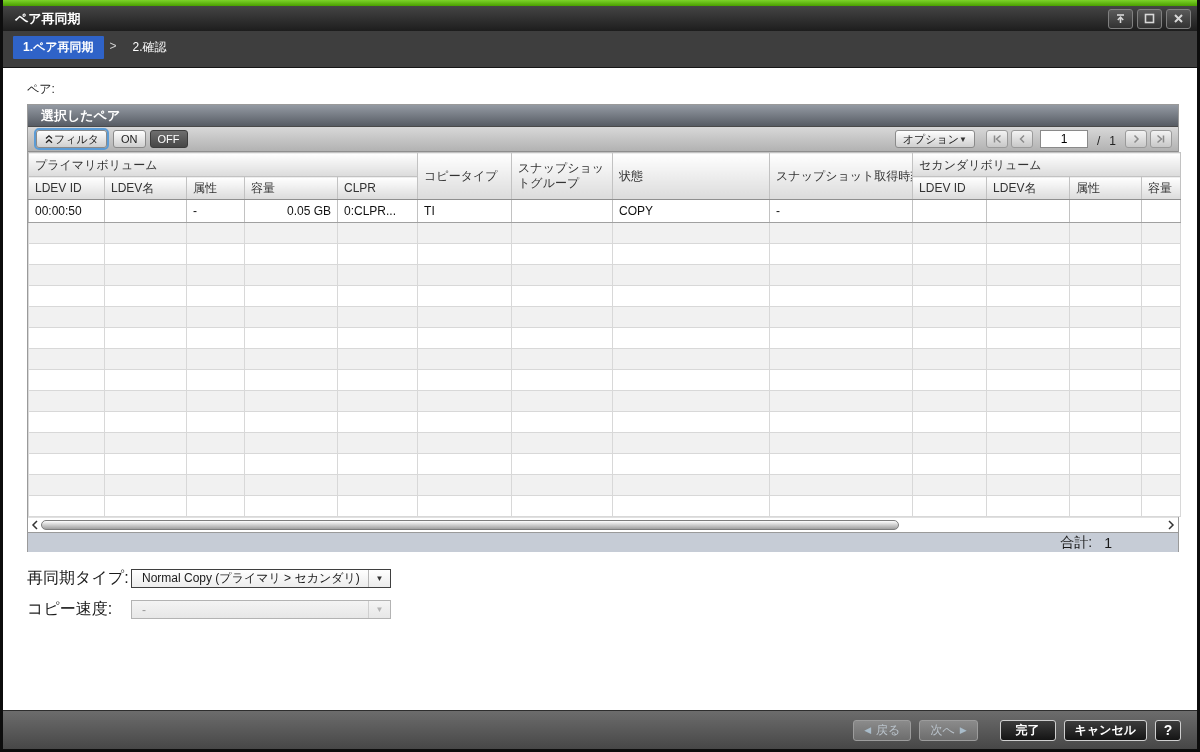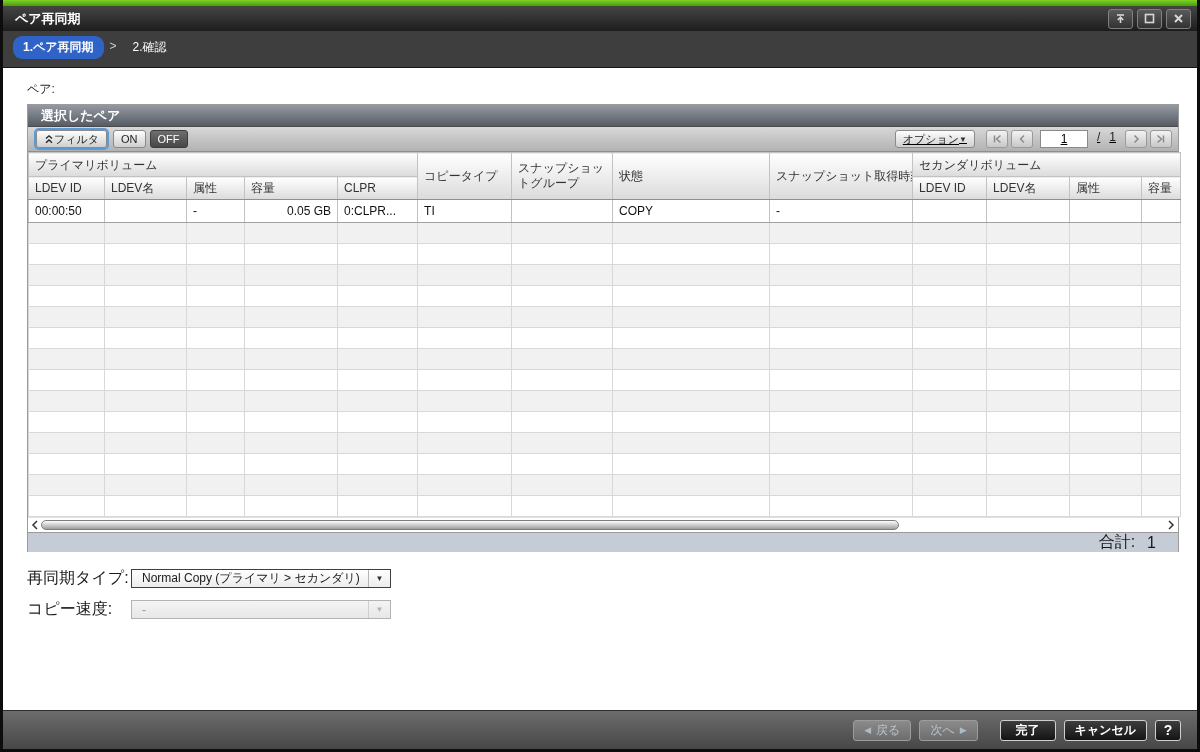--- a/index.html
+++ b/index.html
@@ -8,35 +8,35 @@
   .greenbar{height:6px;background:linear-gradient(#7dd32a,#4a9e00);}
   
   .titlebar{height:25px;background:linear-gradient(#454545,#1d1d1d);display:flex;align-items:center;padding:0 6px 0 12px;}
   .title{color:#fff;font-size:13px;font-weight:bold;flex:1;}
   .wctrl{display:flex;gap:4px;}
   .wbtn{width:25px;height:20px;background:linear-gradient(#5a5a5a,#323232);border:1px solid #808080;border-radius:3px;display:flex;align-items:center;justify-content:center;padding:0;cursor:pointer;}
   .wbtn svg{display:block;}
   
   .stepbar{height:37px;background:#3e3e3e;display:flex;align-items:flex-start;padding:5px 0 0 10px;border-bottom:1px solid #161616;}
   .step{font-size:12px;color:#fff;padding:3px 10px;}
-  .step.active{background:#2f63c8;border-radius:9px;font-weight:bold;text-align:center;}
+  .step.active{background:#2f63c8;border-radius:1px;font-weight:bold;text-align:center;}
   .stepsep{color:#cfcfcf;font-size:12px;padding:3px 6px;}
   
   .infobar{height:21px;background:linear-gradient(#fafafa,#e2e2e2);border-bottom:1px solid #989898;font-size:12px;color:#1a1a1a;display:flex;align-items:center;padding-left:12px;}
   
   .bodyarea{flex:1;background:#fff;position:relative;}
   .pairlabel{font-size:12px;color:#222;margin:13px 0 6px 24px;}
   .tablebox{width:1152px;margin-left:24px;border:1px solid #9a9a9a;border-bottom:none;}
   .ttitle{height:22px;background:linear-gradient(#949aa3,#575c64);color:#fff;font-size:13px;font-weight:bold;display:flex;align-items:center;padding-left:13px;border-bottom:1px solid #4a4a4a;}
   .toolbar{height:25px;background:linear-gradient(#d8d8d8,#b2b2b2);border-bottom:1px solid #8e8e8e;display:flex;align-items:center;padding:0 6px;}
   .tleft{display:flex;align-items:center;gap:4px;flex:1;}
   .filterwrap{border:2px solid #5b9bd5;border-radius:5px;padding:0;background:transparent;display:flex;}
   .tbtn{height:18px;background:linear-gradient(#fefefe,#cfcfcf);border:1px solid #8a8a8a;border-radius:3px;font-size:11px;color:#222;display:flex;align-items:center;padding:0 7px;cursor:pointer;}
   .tbtn.darksel{background:linear-gradient(#6e6e6e,#474747);color:#fff;border-color:#3c3c3c;}
-  .tright{display:flex;align-items:flex-start;gap:3px;text-decoration:underline;}
+  .tright{display:flex;align-items:flex-end;gap:3px;}
   .pgbtn{width:22px;height:18px;background:linear-gradient(#f3f3f3,#c8c8c8);border:1px solid #9a9a9a;border-radius:3px;display:flex;align-items:center;justify-content:center;padding:0;}
   .pginput{width:48px;height:18px;border:1px solid #8a8a8a;font-size:12px;text-align:center;margin:0 4px;}
   .pgsep{font-size:12px;color:#222;margin:0 6px 0 2px;}
   .pgtotal{font-size:12px;color:#222;margin-right:6px;}
   .optbtn{margin-right:8px;}
   .caret{font-size:8px;color:#333;}
   
   table.grid{border-collapse:collapse;table-layout:fixed;width:100%;background:#fff;}
   table.grid th,table.grid td{border:1px solid #c2c2c2;font-size:12px;padding:2px 6px;overflow:hidden;white-space:nowrap;}
   thead th{background:linear-gradient(#ffffff,#dbdbdb);font-weight:normal;text-align:left;color:#333;border-color:#b2b2b2;height:22px;}
@@ -49,21 +49,21 @@
   tr.empty td{height:21px;border-color:#d8d8d8;padding:0 6px;}
   tr.empty:nth-child(even) td{background:#f1f1f1;}
   td.num{text-align:right;}
   
   .hscroll{height:15px;background:#fff;position:relative;border-top:1px solid #e0e0e0;}
   .scrollarrow{position:absolute;top:1px;width:10px;height:12px;background:none;border:none;padding:0;display:flex;align-items:center;justify-content:center;}
   .scrollarrow.left{left:2px;}
   .scrollarrow.right{right:2px;}
   .thumb{position:absolute;left:13px;top:2px;width:858px;height:10px;border:1px solid #7d7d7d;border-radius:6px;background:linear-gradient(#fdfdfd,#9f9f9f);}
   
-  .totalbar{height:20px;background:#c6ccd6;display:flex;align-items:center;justify-content:flex-end;padding-right:22px;font-size:16px;color:#1a1a1a;border-top:1px solid #9a9a9a;}
+  .totalbar{height:20px;background:#c6ccd6;display:flex;align-items:center;justify-content:flex-end;padding-right:66px;font-size:14px;color:#1a1a1a;border-top:1px solid #9a9a9a;}
   .totalbar .tv{margin-left:12px;}
   
   .formarea{margin:16px 0 0 24px;}
   .formrow{display:flex;align-items:center;margin-bottom:10px;}
   .flabel{width:104px;font-size:16px;color:#1a1a1a;}
   .dropdown{width:260px;height:19px;border:1px solid #3f3f3f;border-radius:0;background:linear-gradient(#ffffff,#ececec);display:flex;align-items:center;font-size:12px;color:#1a1a1a;overflow:hidden;cursor:pointer;}
   .dropdown .dval{flex:1;padding-left:10px;white-space:nowrap;overflow:hidden;}
   .dropdown .darr{width:22px;align-self:stretch;border-left:1px solid #b5b5b5;display:flex;align-items:center;justify-content:center;font-size:8px;color:#333;}
   .dropdown.disabled{border-color:#b3b3b3;background:linear-gradient(#f4f4f4,#e7e7e7);color:#999;cursor:default;}
   .dropdown.disabled .darr{color:#b3b3b3;border-left-color:#cfcfcf;}

